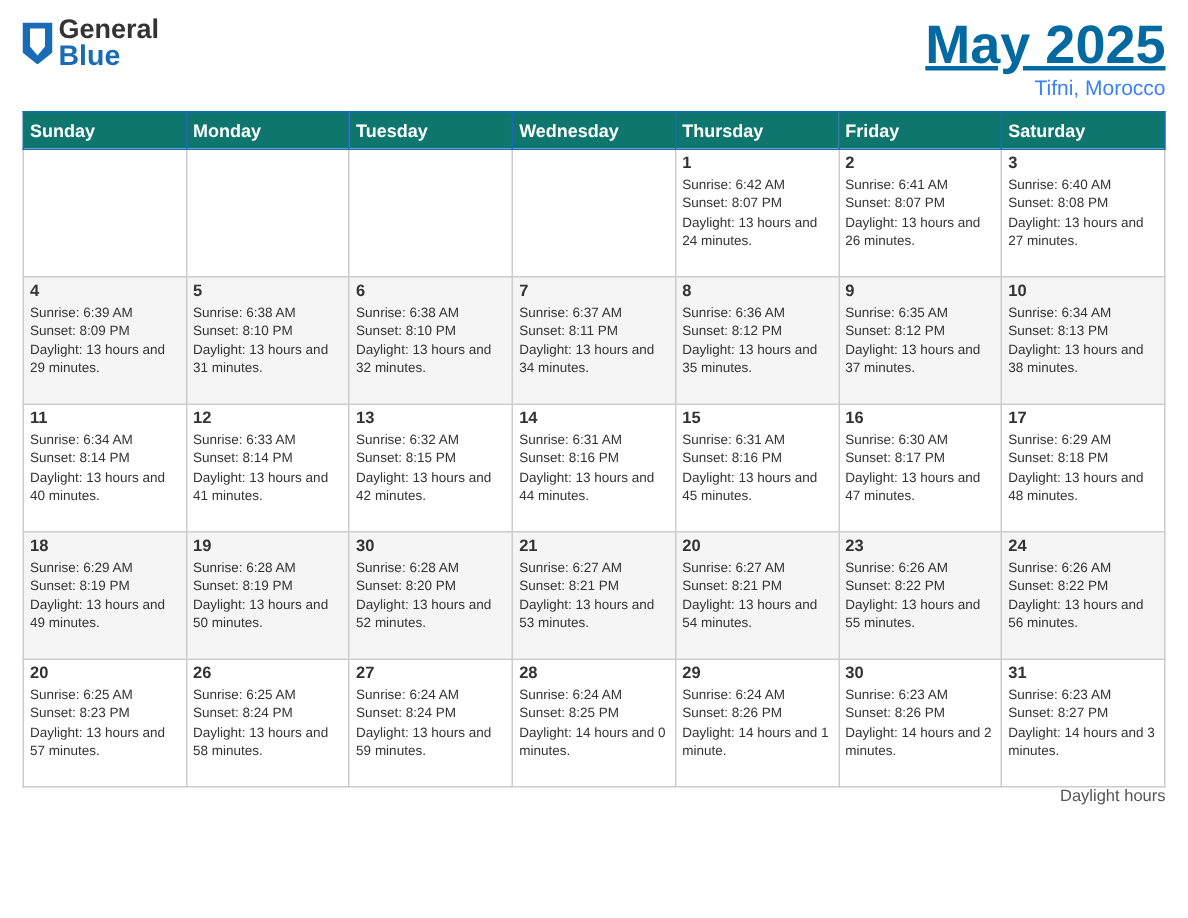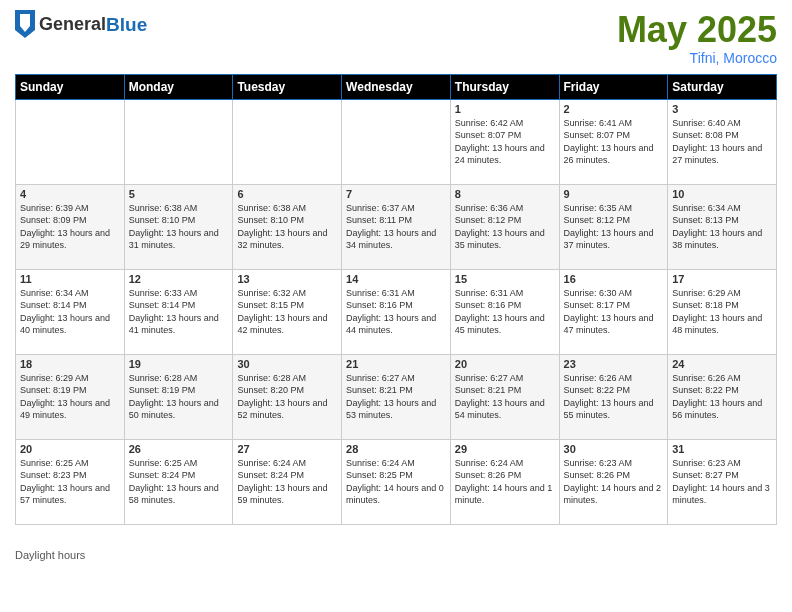--- a/index.html
+++ b/index.html
@@ -21,21 +21,21 @@
       align-items: flex-start;
       margin-bottom: 8px;
     }
     .logo {
       display: flex;
       align-items: center;
       gap: 4px;
     }
     .logo-text {
       display: flex;
-      flex-direction: row;
+      flex-direction: column;
       line-height: 1;
     }
     .logo-general {
       font-size: 18px;
       font-weight: bold;
       color: #333;
     }
     .logo-blue {
       font-size: 19px;
       font-weight: bold;
@@ -44,22 +44,23 @@
     .logo-icon {
       width: 20px;
       height: 28px;
     }
     .title-block {
       text-align: right;
     }
     .title-month {
       font-size: 36px;
       font-weight: bold;
-      color: #4d7c0f;
+      color: #0369a1;
       line-height: 1.1;
+      text-decoration: underline;
     }
     .title-location {
       font-size: 14px;
       color: #3b82f6;
     }
     .calendar {
       width: 100%;
       border-collapse: collapse;
       border: 1px solid #ccc;
     }
@@ -82,40 +83,41 @@
       height: 85px;
       background: #fff;
     }
     .calendar tr:nth-child(even) td {
       background: #f5f5f5;
     }
     .calendar tr:nth-child(odd) td {
       background: #fff;
     }
     
-    .calendar thead tr th { background: #000000; }
+    .calendar thead tr th { background: #0f766e; }
     .day-num {
       font-size: 11px;
       font-weight: bold;
       color: #333;
       display: block;
       margin-bottom: 2px;
     }
     .day-info {
       font-size: 9px;
       color: #333;
       line-height: 1.4;
     }
     .empty-cell {
       background: #fff;
     }
     .footer {
-      margin-top: 24px;
+      margin-top: 0;
       font-size: 11px;
       color: #555;
+      text-align: right;
     }
   </style>
 </head>
 <body>
 
 <div class="page">
   <div class="header">
     <div class="logo">
       <svg class="logo-icon" viewBox="0 0 20 28" xmlns="http://www.w3.org/2000/svg">
         <polygon points="0,0 20,0 20,20 10,28 0,20" fill="#1a6bb5"></polygon>

